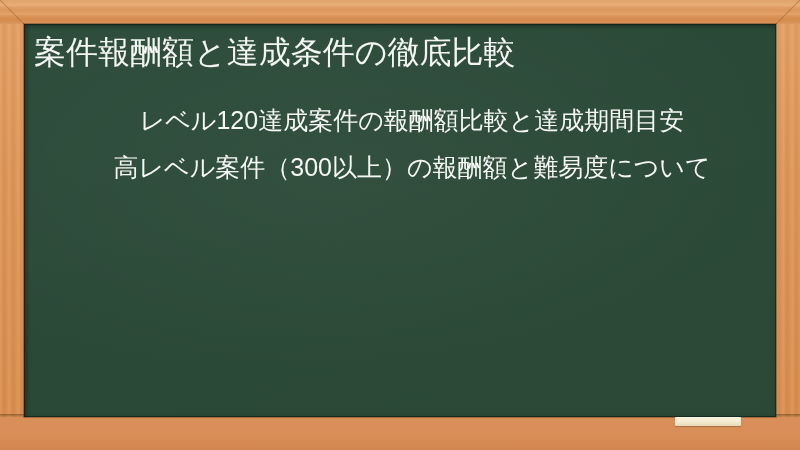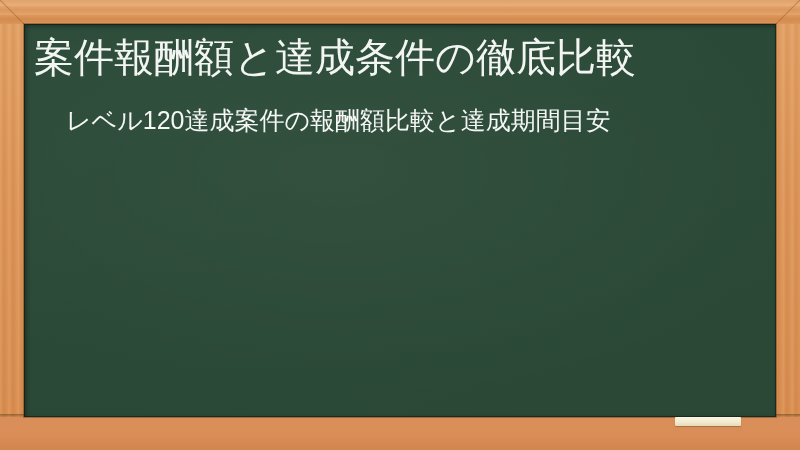--- a/index.html
+++ b/index.html
@@ -80,41 +80,42 @@
       0 0 0 1px rgba(60,35,10,0.35);
   }
 
   
   .board-title {
     position: absolute;
     left: 10px;
     top: 8px;
     width: 720px;
     color: #f2f5f2;
-    font-size: 40px;
+    font-size: 32px;
     line-height: 1.28;
     font-weight: 400;
     letter-spacing: 0px;
     white-space: nowrap;
   }
   .topic-list {
     position: absolute;
     left: 34px;
     top: 78px;
     width: 700px;
     list-style: none;
     margin: 0;
     padding: 0;
   }
   .topic-item {
     color: #f5f7f5;
     font-size: 25px;
     line-height: 1.44;
     font-weight: 400;
     margin: 0 0 11px 8px;
+    text-align: center;
   }
 
   
   .chalk {
     position: absolute;
     left: 675px;
     top: 417px;
     width: 66px;
     height: 9px;
     background: linear-gradient(180deg, #fbf6e4 0%, #f2e9cd 60%, #e6d9b8 100%);
@@ -138,19 +139,20 @@
   <svg class="miter tr" viewBox="0 0 34 34">
     <line x1="34" y1="0" x2="0" y2="34" stroke="rgba(150,95,40,0.45)" stroke-width="1.2"></line>
   </svg>
 
   <div class="board">
 
     <div class="board-title">案件報酬額と達成条件の徹底比較</div>
 
     <ul class="topic-list">
       <li class="topic-item">レベル120達成案件の報酬額比較と達成期間目安</li>
+      <li class="topic-item">高レベル案件（300以上）の報酬額と難易度について</li>
     </ul>
 
   </div>
 
   <div class="chalk"></div>
 
 </div>
 
 </body></html>

